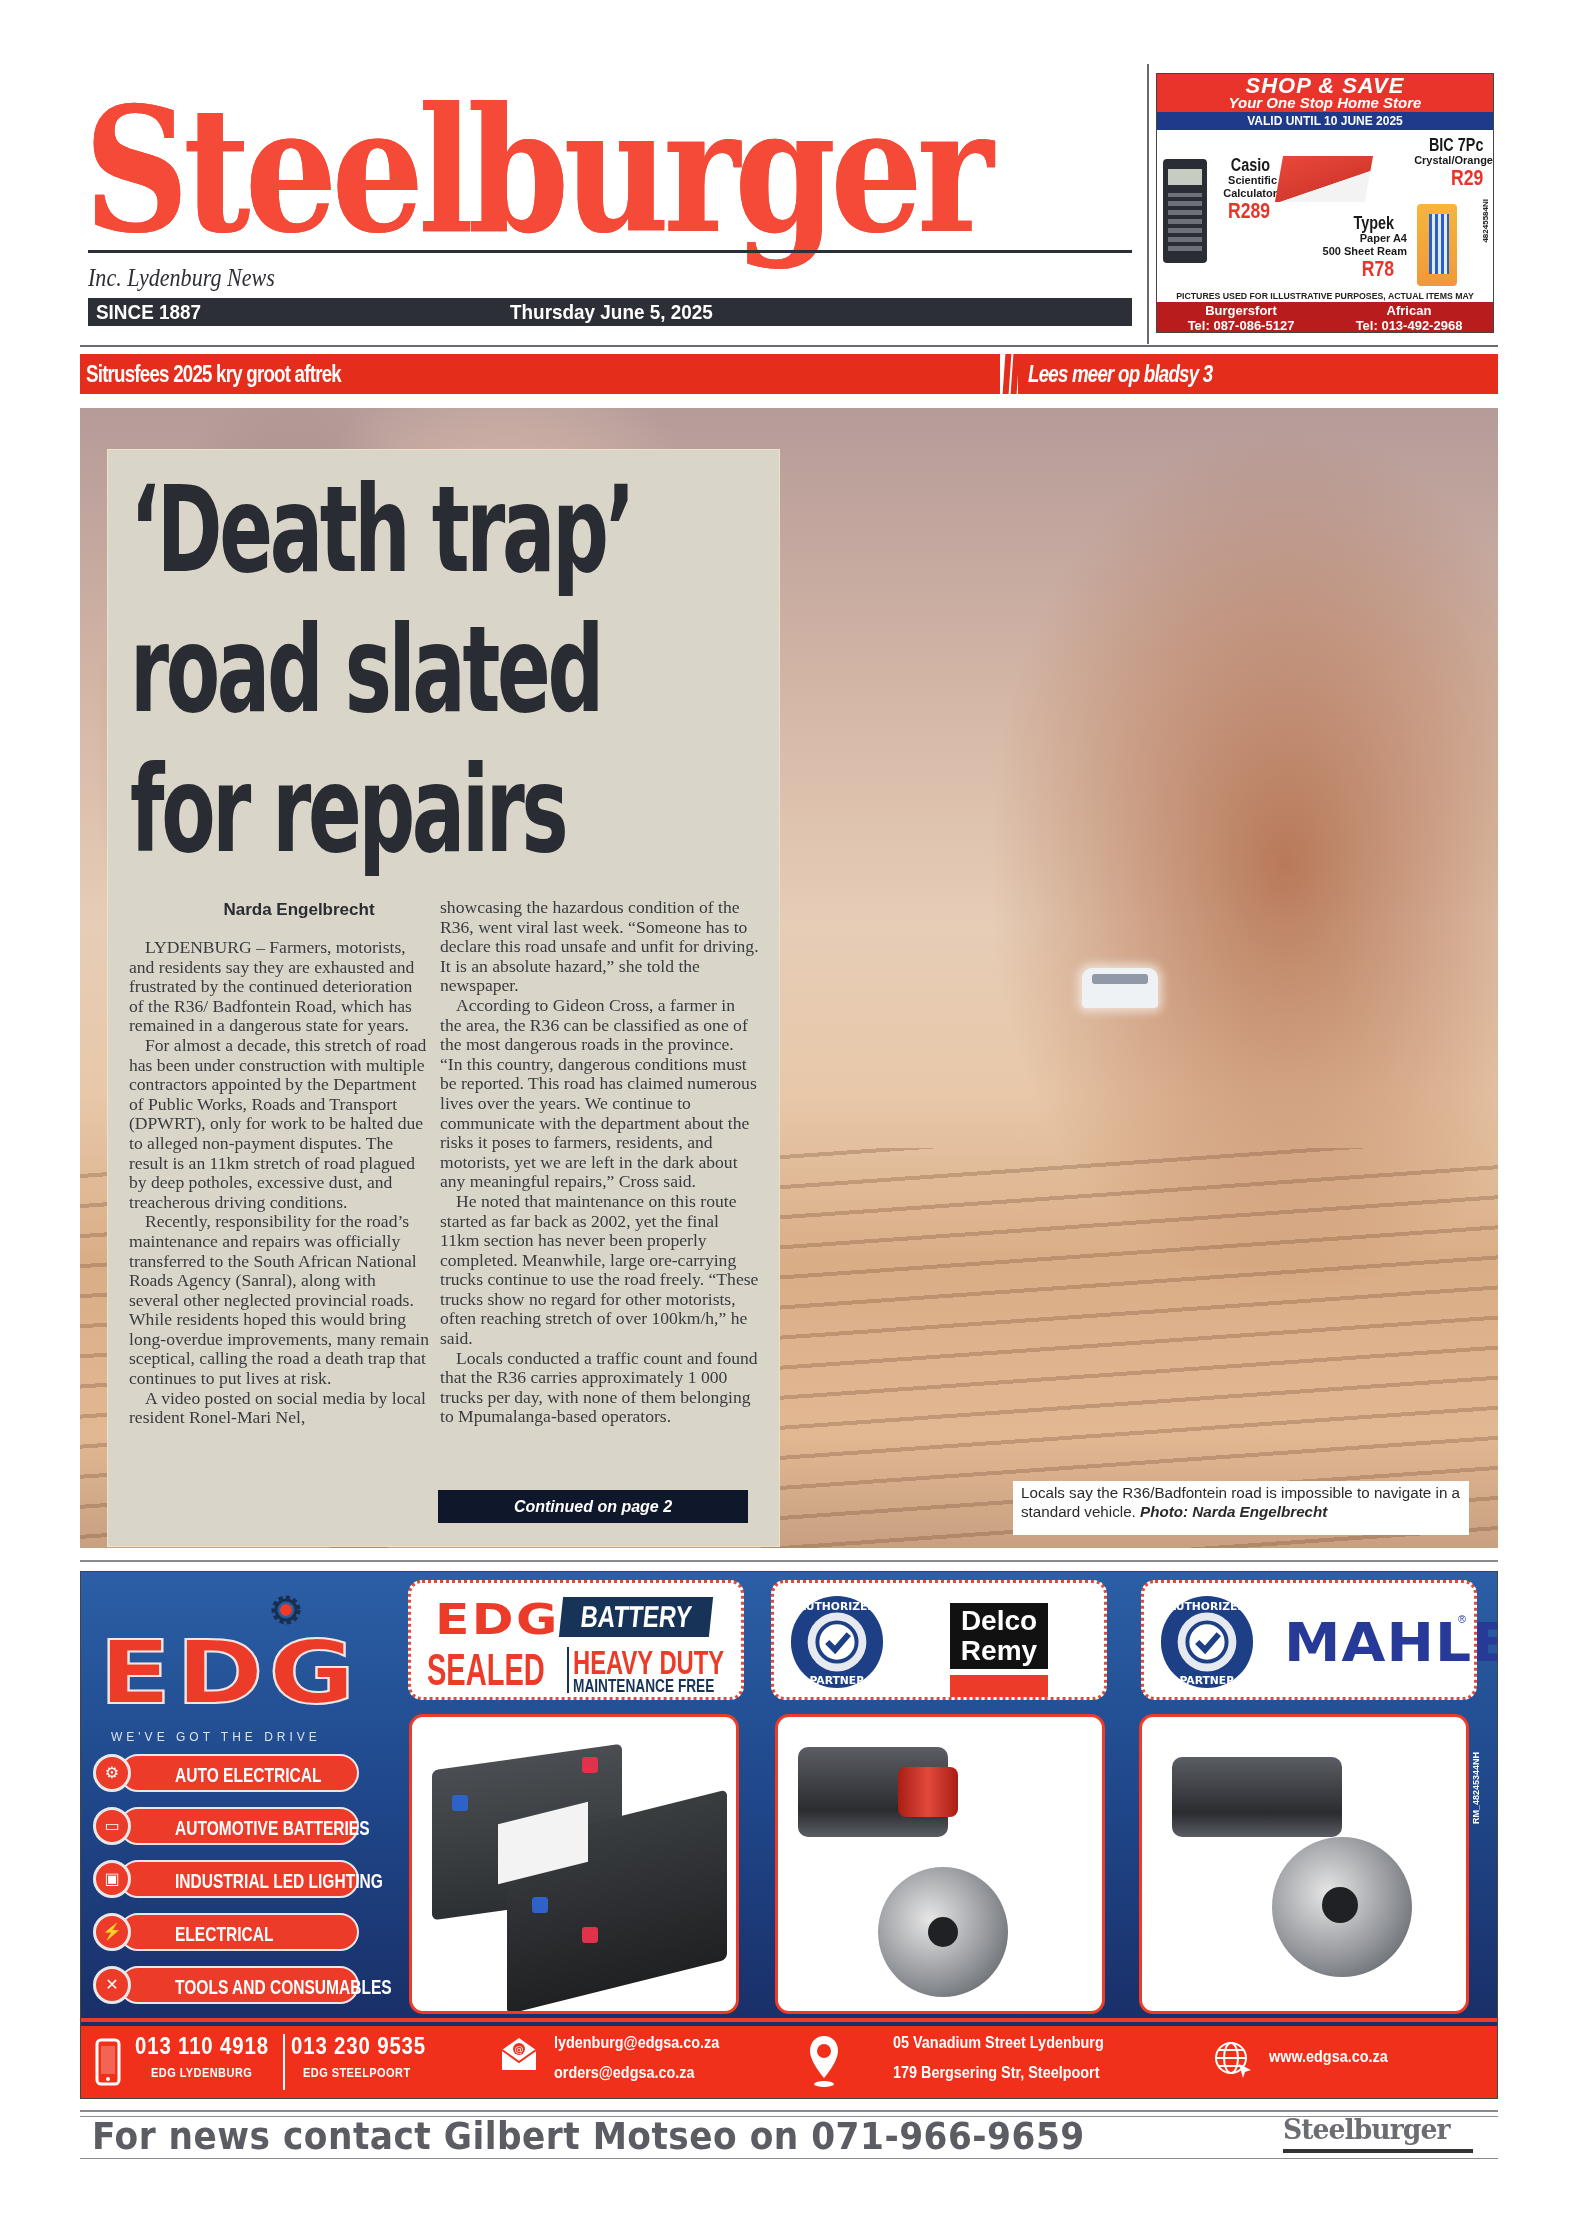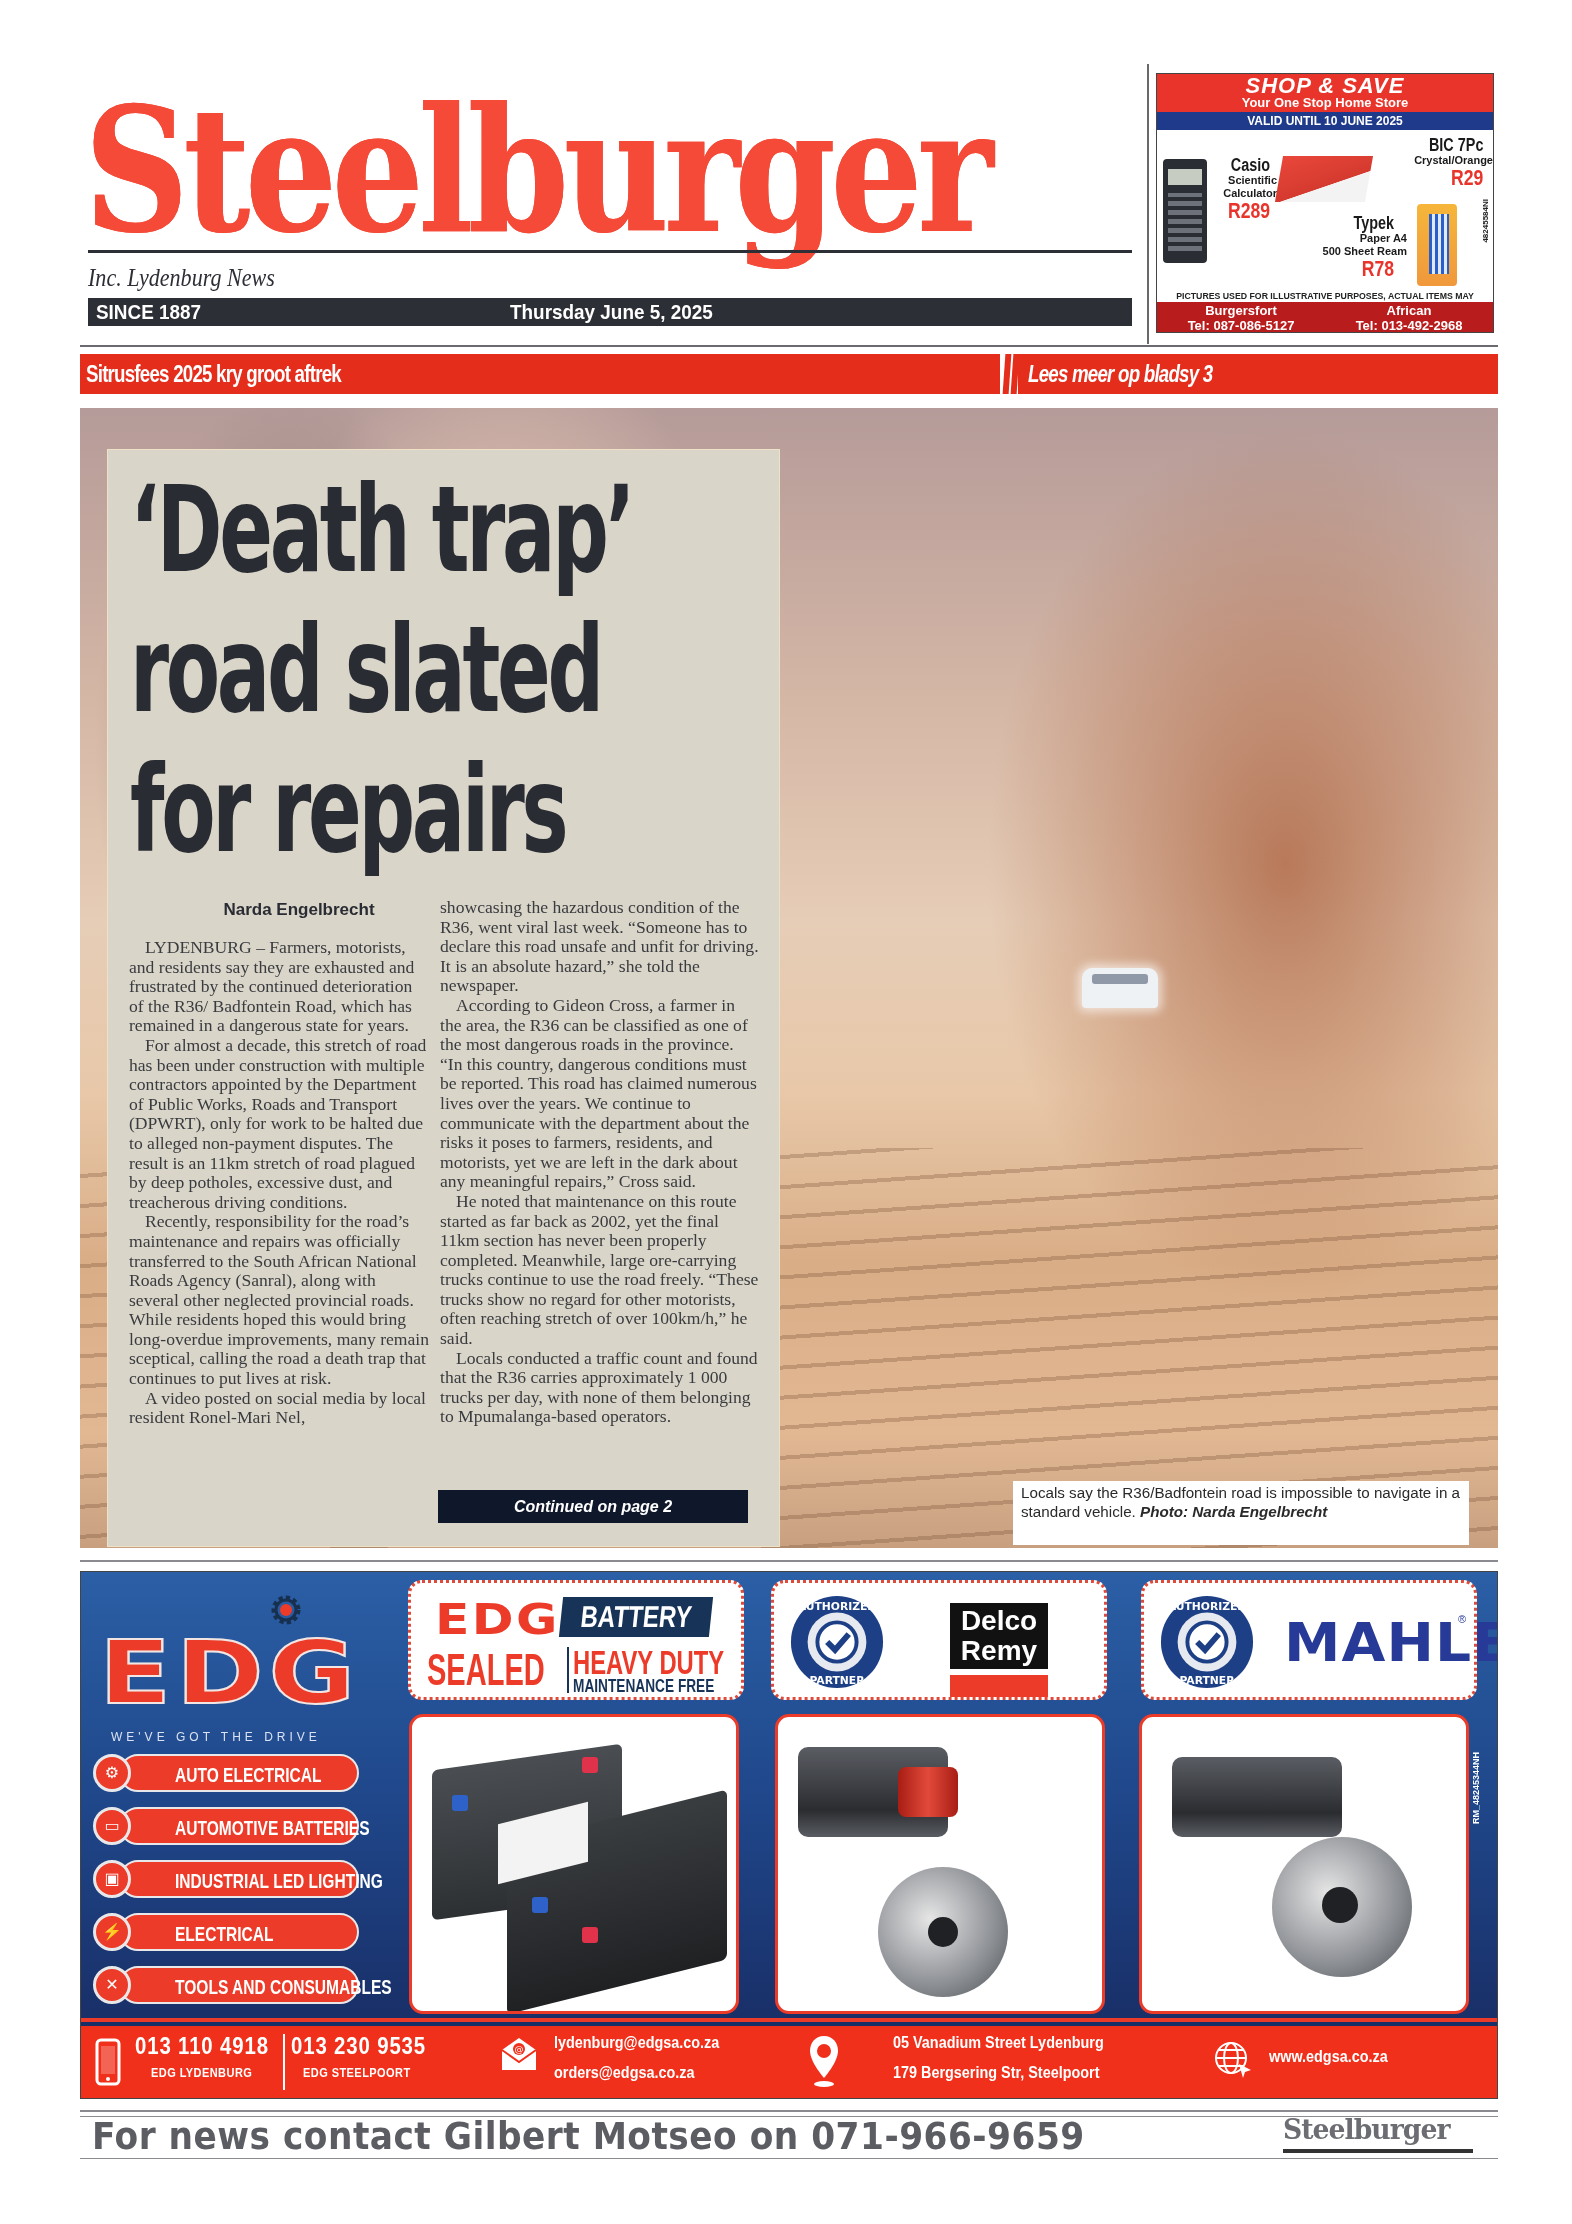--- a/index.html
+++ b/index.html
@@ -25,21 +25,21 @@
   .mast-since { position: absolute; left: 8px; top: 2px; font-weight: bold; font-size: 21px; transform: scaleX(0.9); transform-origin: left; }
   .mast-date { position: absolute; left: 422px; top: 2px; font-weight: bold; font-size: 21px; transform: scaleX(0.9); transform-origin: left; }
 
   .vdivider { position: absolute; left: 1147px; top: 64px; width: 2px; height: 280px; background: #6a6a6a; }
   .top-rule { position: absolute; left: 80px; top: 345px; width: 1418px; height: 2px; background: #6a6a70; }
 
   
   .ad-shop { position: absolute; left: 1156px; top: 73px; width: 338px; height: 260px; border: 1.5px solid #444; background: #fff; overflow: hidden; }
   .shop-head { position: absolute; left: 0; top: 0; width: 100%; height: 38px; background: #e8342a; text-align: center; color: #fff; }
   .shop-title { display: block; font-weight: 900; font-size: 22px; letter-spacing: 1px; line-height: 24px; font-style: italic; }
-  .shop-tag { display: block; font-size: 13px; font-weight: bold; line-height: 10px; }
+  .shop-tag { display: block; font-size: 15px; font-style: italic; font-weight: bold; line-height: 10px; }
   .shop-valid { position: absolute; left: 0; top: 38px; width: 100%; height: 18px; background: #1f3a8a; color: #fff; text-align: center; font-weight: bold; font-size: 12px; line-height: 18px; }
   .shop-item { position: absolute; text-align: right; font-family: "Liberation Sans", sans-serif; }
   .shop-item .name { font-weight: 900; font-size: 18px; line-height: 18px; color: #1a1a1a; transform: scaleX(0.8); }
   .shop-item .desc { font-weight: bold; font-size: 11px; line-height: 13px; color: #1a1a1a; }
   .shop-item .price { font-weight: 900; font-size: 22px; line-height: 22px; color: #e8342a; transform: scaleX(0.8); }
   .calc { position: absolute; left: 6px; top: 85px; width: 44px; height: 104px; background: #2a2d33; border-radius: 4px; }
   .calc::before { content: ""; position: absolute; left: 5px; top: 10px; width: 34px; height: 16px; background: #c7ccc3; }
   .calc::after { content: ""; position: absolute; left: 5px; top: 34px; width: 34px; height: 62px;
     background: repeating-linear-gradient(0deg, #2a2d33 0 4px, #6c717a 4px 9px); }
   .paper { position: absolute; left: 122px; top: 82px; width: 90px; height: 46px; background: linear-gradient(160deg, #e9473a 0%, #d53a2f 60%, #f3f3f3 61%); transform: skewX(-10deg); }
@@ -78,21 +78,21 @@
     transform: scaleX(0.66); transform-origin: left top; white-space: nowrap;
   }
   .byline { position: absolute; left: 80px; top: 450px; width: 222px; text-align: center; font-weight: bold; font-size: 17px; color: #2a2c33; }
   .col { position: absolute; top: 488px; font-family: "Liberation Serif", serif; font-size: 17.6px; line-height: 19.6px; color: #3a3b3f; }
   .col p { text-indent: 16px; margin: 0; }
   .col p.noindent { text-indent: 0; }
   .col1 { left: 21px; width: 300px; }
   .col2 { left: 332px; top: 448px; width: 320px; }
   .continued { position: absolute; left: 330px; top: 1040px; width: 310px; height: 33px; background: #0f172a; color: #fff; text-align: center; font-weight: bold; font-style: italic; font-size: 16px; line-height: 33px; }
 
-  .caption { position: absolute; left: 1013px; top: 1481px; width: 456px; height: 64px; background: #fff; padding: 2px 8px; font-size: 15.2px; line-height: 19px; color: #2a2a2a; }
+  .caption { position: absolute; left: 1013px; top: 1481px; width: 456px; height: 54px; background: #fff; padding: 2px 8px; font-size: 15.2px; line-height: 19px; color: #2a2a2a; }
   .caption b { font-style: italic; }
 
   .mid-rule { position: absolute; left: 80px; top: 1560px; width: 1418px; height: 2px; background: #8a8a90; }
 
   
   .edg { position: absolute; left: 80px; top: 1571px; width: 1418px; height: 528px; border: 1.5px solid #444;
     background: linear-gradient(180deg, #2b5fa6 0%, #1f4689 45%, #17275c 100%); overflow: hidden; }
   .edg-logo { position: absolute; left: 18px; top: 60px; width: 170px; height: 82px; }
   .edg-logo-text { font-family: "DejaVu Sans", sans-serif; font-weight: bold; font-size: 88px; line-height: 82px; color: #ec3b28; letter-spacing: 4px;
     -webkit-text-stroke: 2px #f1e6e3; transform: scaleX(1.2); transform-origin: left top; display: inline-block; }

